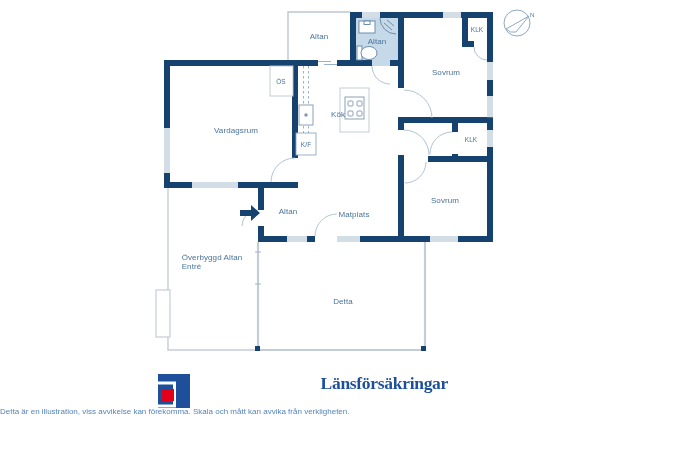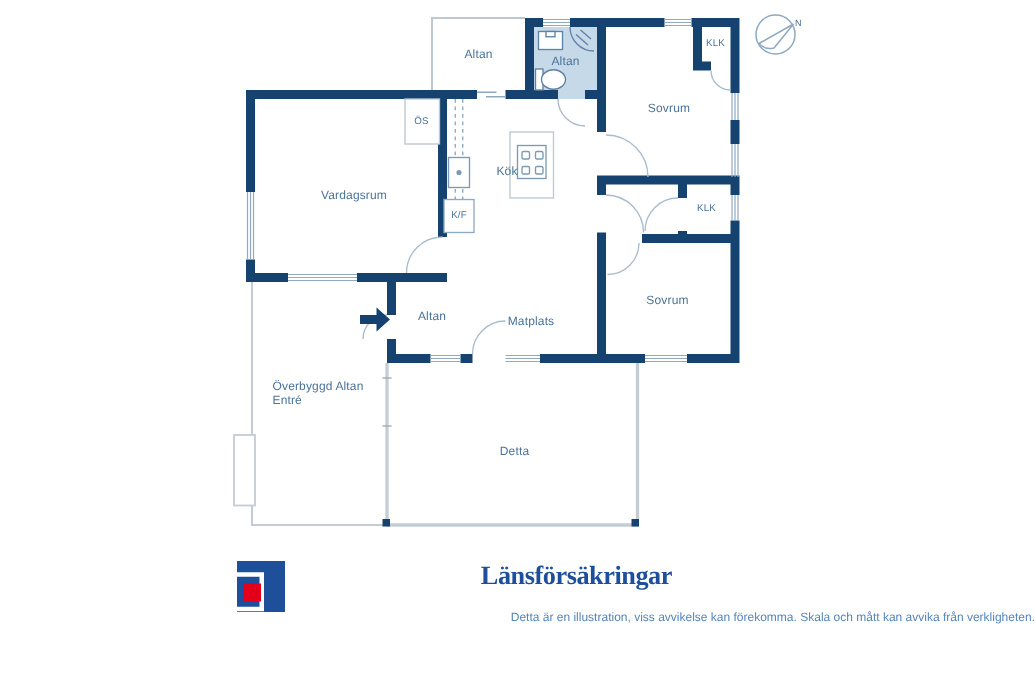--- a/index.html
+++ b/index.html
@@ -7,21 +7,21 @@
          font-family:"Liberation Sans",sans-serif;}
   .stage svg{position:absolute;left:0;top:0;}
   .rlabel{position:absolute;transform:translate(-50%,-50%);font-size:8px;color:#4a7399;
           white-space:nowrap;letter-spacing:.1px;}
   .rlabel.small{font-size:6.5px;}
   .rlabel.two{text-align:left;line-height:9px;}
   .brand{position:absolute;top:360px;left:150px;width:298px;display:flex;
          justify-content:flex-end;align-items:center;gap:4px;margin-top:14px;}
   .brand-text{text-align:right;font-family:"Liberation Serif",serif;font-weight:bold;
               font-size:17.5px;line-height:19px;color:#1d4f9b;letter-spacing:-.3px;}
-  .disclaimer{position:absolute;top:407px;left:0;width:690px;text-align:right;
+  .disclaimer{position:absolute;top:407px;left:0;width:690px;text-align:left;
               font-size:8px;color:#5585bb;}
 </style>
 </head>
 <body>
 
 <div class="stage">
 
   <svg width="690" height="460" viewBox="0 0 690 460">
 
     <g fill="none" stroke="#c3cdd6">

